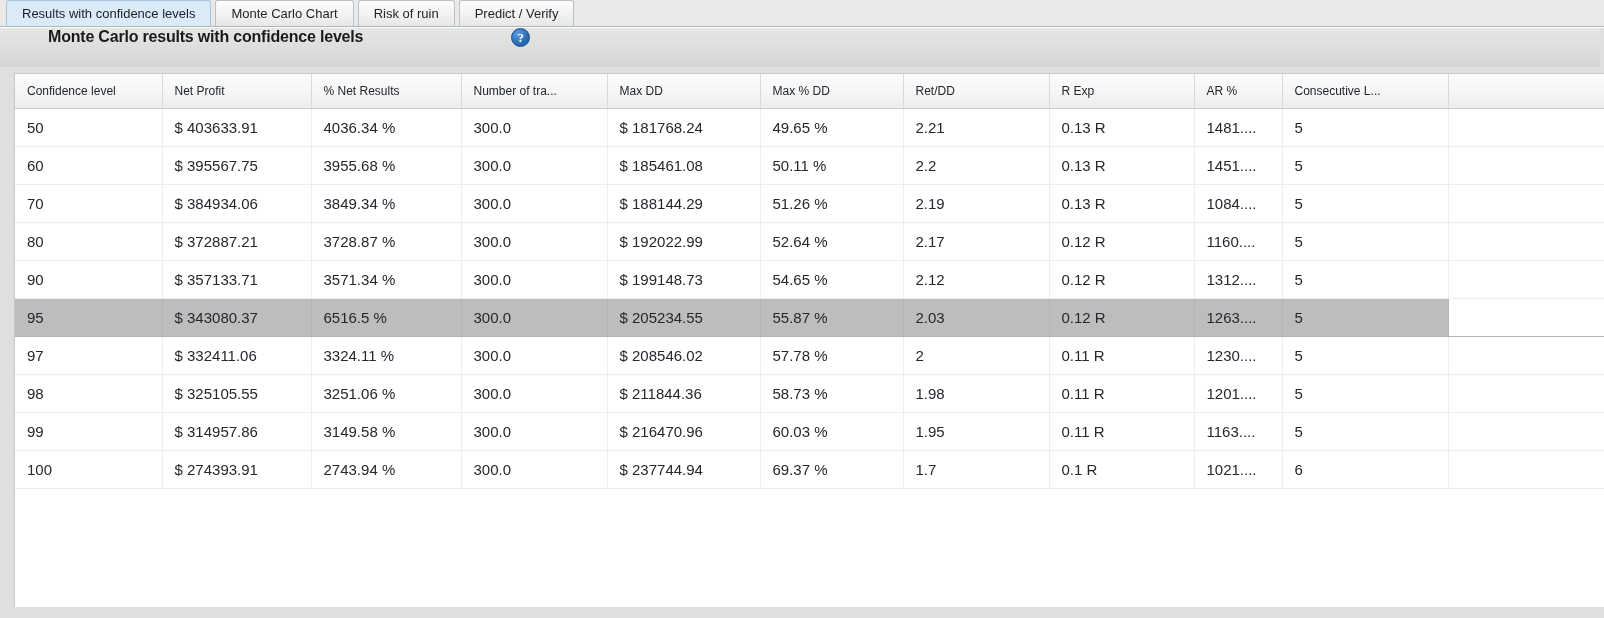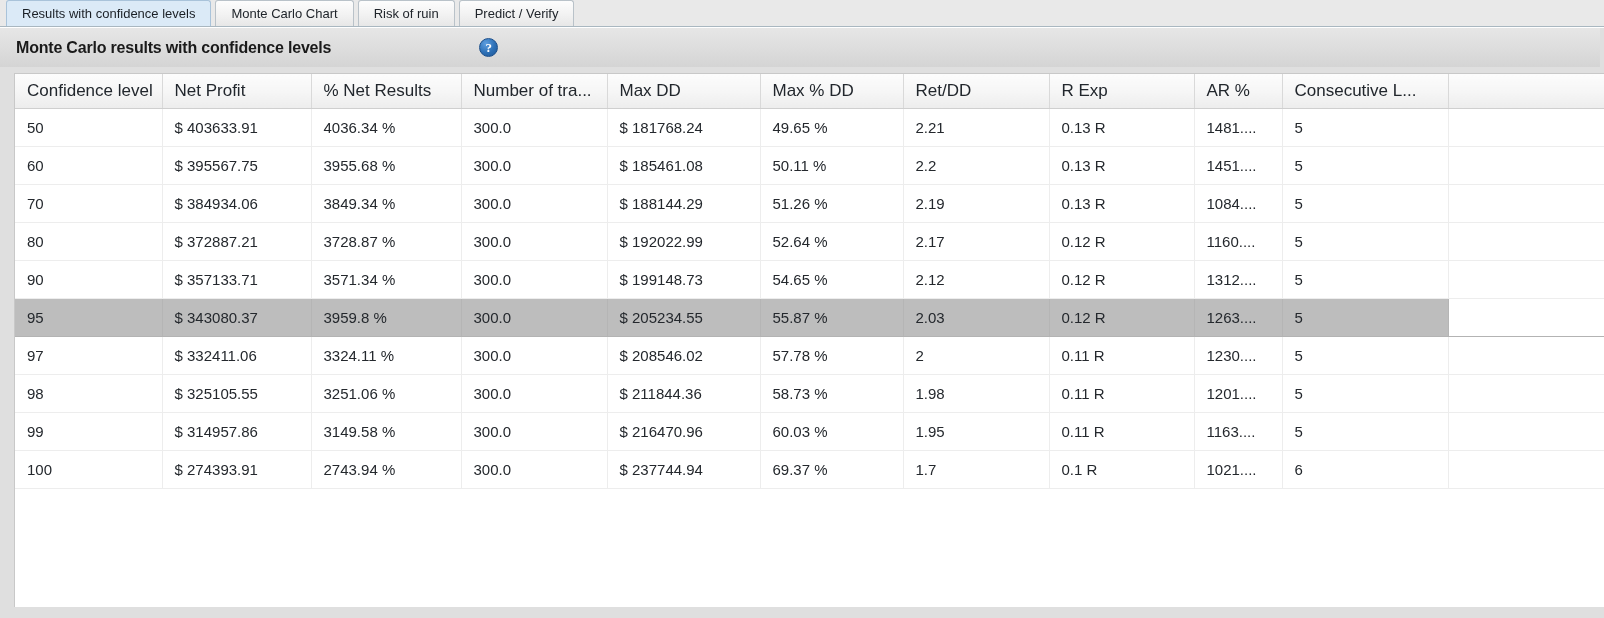--- a/index.html
+++ b/index.html
@@ -65,21 +65,21 @@
     background: #dfdfdf;
     border-top: 1px solid #ffffff;
   }
 
   .panel-header {
     position: absolute;
     left: 0; top: 0;
     width: 1600px; height: 39px;
     background: linear-gradient(to bottom, #e6e6e6 0%, #dedede 48%, #d4d4d4 100%);
     display: flex;
-    align-items: center;
+    padding-left: 32px;
   }
   .panel-title {
     margin-left: 16px;
     font-size: 16px;
     font-weight: bold;
     color: #1a1a1a;
     letter-spacing: -0.2px;
     white-space: nowrap;
   }
   .help-icon {
@@ -112,21 +112,21 @@
     border-collapse: collapse;
     table-layout: fixed;
     width: 1590px;
   }
 
   table.grid thead th {
     height: 34px;
     background: linear-gradient(to bottom, #fcfcfc 0%, #f6f6f6 50%, #ededed 100%);
     border-right: 1px solid #d9d9d9;
     border-bottom: 1px solid #cfcfcf;
-    font-size: 17px;
+    font-size: 12px;
     font-weight: normal;
     color: #22272d;
     text-align: left;
     padding: 0 0 0 12px;
     white-space: nowrap;
     overflow: hidden;
     cursor: pointer;
   }
   table.grid thead th.filler-col {
     border-right: none;
@@ -298,21 +298,21 @@
               <td>54.65 %</td>
               <td>2.12</td>
               <td>0.12 R</td>
               <td>1312....</td>
               <td>5</td>
               <td class="filler-col"></td>
             </tr>
             <tr class="selected">
               <td>95</td>
               <td>$ 343080.37</td>
-              <td>3959.8 %</td>
+              <td>6516.5 %</td>
               <td>300.0</td>
               <td>$ 205234.55</td>
               <td>55.87 %</td>
               <td>2.03</td>
               <td>0.12 R</td>
               <td>1263....</td>
               <td>5</td>
               <td class="filler-col"></td>
             </tr>
             <tr>

